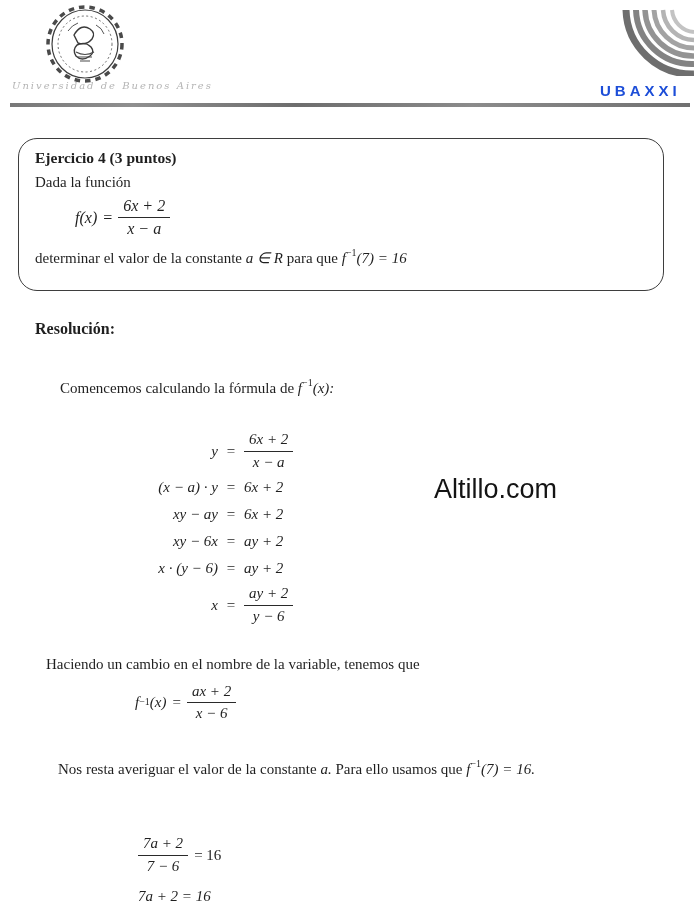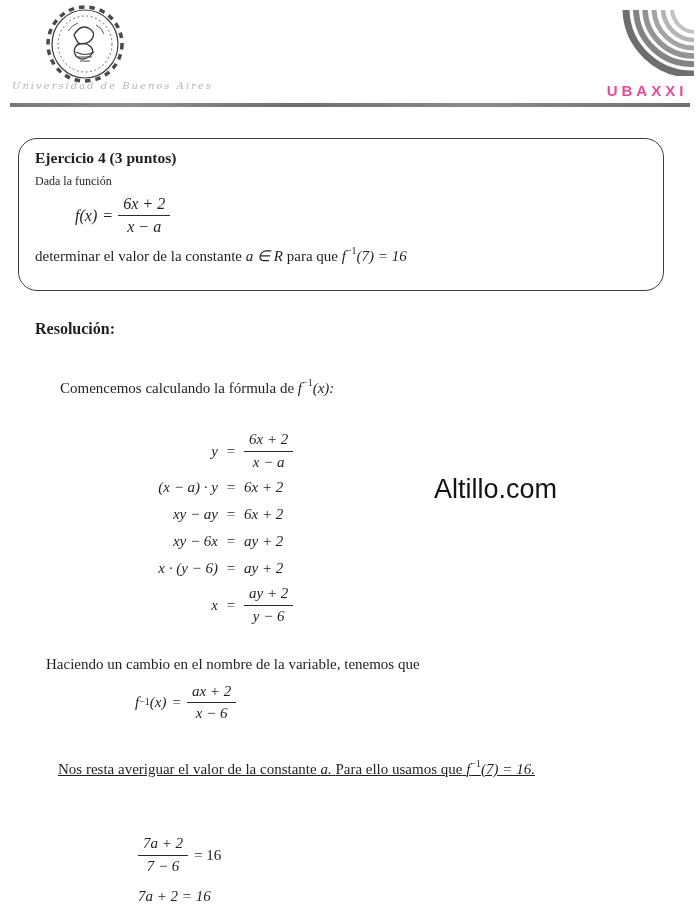--- a/index.html
+++ b/index.html
@@ -10,34 +10,34 @@
   
   .seal-wrap { position:absolute; left:30px; top:5px; width:110px; height:78px; }
   .seal-caption {
     position:absolute; left:12px; top:80px; width:190px;
     font-style:italic; font-size:10px; color:#b4b4b4; letter-spacing:2px;
     font-family:"DejaVu Serif", serif; white-space:nowrap;
   }
   .ubaxxi-wrap { position:absolute; left:600px; top:8px; width:94px; text-align:center; }
   .ubaxxi-word {
     margin-top:2px; font-family:"Liberation Sans", sans-serif; font-weight:bold;
-    font-size:15px; letter-spacing:4px; color:#ec4899; text-align:center;
+    font-size:15px; letter-spacing:4px; color:#1d4ed8; text-align:left;
   }
   .hrule {
     position:absolute; left:10px; top:103px; width:680px; height:4px;
     background:linear-gradient(90deg,#787878 0%, #8f8f8f 18%, #6d6d6d 42%, #8b8b8b 68%, #707070 100%);
   }
   
   .exbox {
     position:absolute; left:18px; top:138px; width:646px; height:153px;
     border:1.5px solid #3e3e3e; border-radius:19px; box-sizing:border-box;
     padding:10px 16px;
   }
   .ex-title { font-weight:bold; font-size:15.5px; }
-  .ex-intro { margin-top:7px; font-size:12px; }
+  .ex-intro { margin-top:7px; font-size:15px; }
   .ex-def { margin-top:6px; margin-left:40px; display:flex; align-items:center; font-size:16px; }
   .ex-q { margin-top:9px; font-size:15px; }
   
   .math { font-style:italic; font-family:"Liberation Serif", serif; }
   .eqs { margin:0 6px; font-style:normal; }
   .frac { display:inline-block; text-align:center; vertical-align:middle; line-height:1.15; }
   .frac .num { display:block; padding:0 5px 2px; border-bottom:1.2px solid #2a2a2a; }
   .frac .den { display:block; padding:2px 5px 0; }
   sup.inv { font-size:10px; font-style:normal; letter-spacing:0; position:relative; top:-1px; }
   
@@ -48,21 +48,21 @@
   .drow.plain { height:27px; }
   .drow.fracrow { height:46px; }
   .drow .lhs { width:94px; text-align:right; }
   .drow .deq { width:26px; text-align:center; font-style:normal; }
   .watermark {
     position:absolute; left:434px; top:474px; font-family:"Liberation Sans", sans-serif;
     font-size:27px; color:#141414;
   }
   .step2 { position:absolute; left:46px; top:656px; font-size:15px; }
   .inv-formula { position:absolute; left:135px; top:683px; display:flex; align-items:center; font-size:15px; }
-  .step3 { position:absolute; left:58px; top:759px; font-size:15px;text-decoration:underline; }
+  .step3 { position:absolute; left:58px; top:759px; font-size:15px; }
   .final { position:absolute; left:138px; top:832px; font-size:15px; }
   .final .frow1 { display:flex; align-items:center; height:46px; }
   .final .frow2 { margin-top:7px; height:22px; display:flex; align-items:center; }
   .final .frow3 { margin-top:9px; height:22px; display:flex; align-items:flex-start; padding-left:29px; }
   .final .arrow { margin:0 24px; font-style:normal; font-size:15px; }
   .final .result { font-weight:bold; }
 </style>
 </head>
 <body>
 

